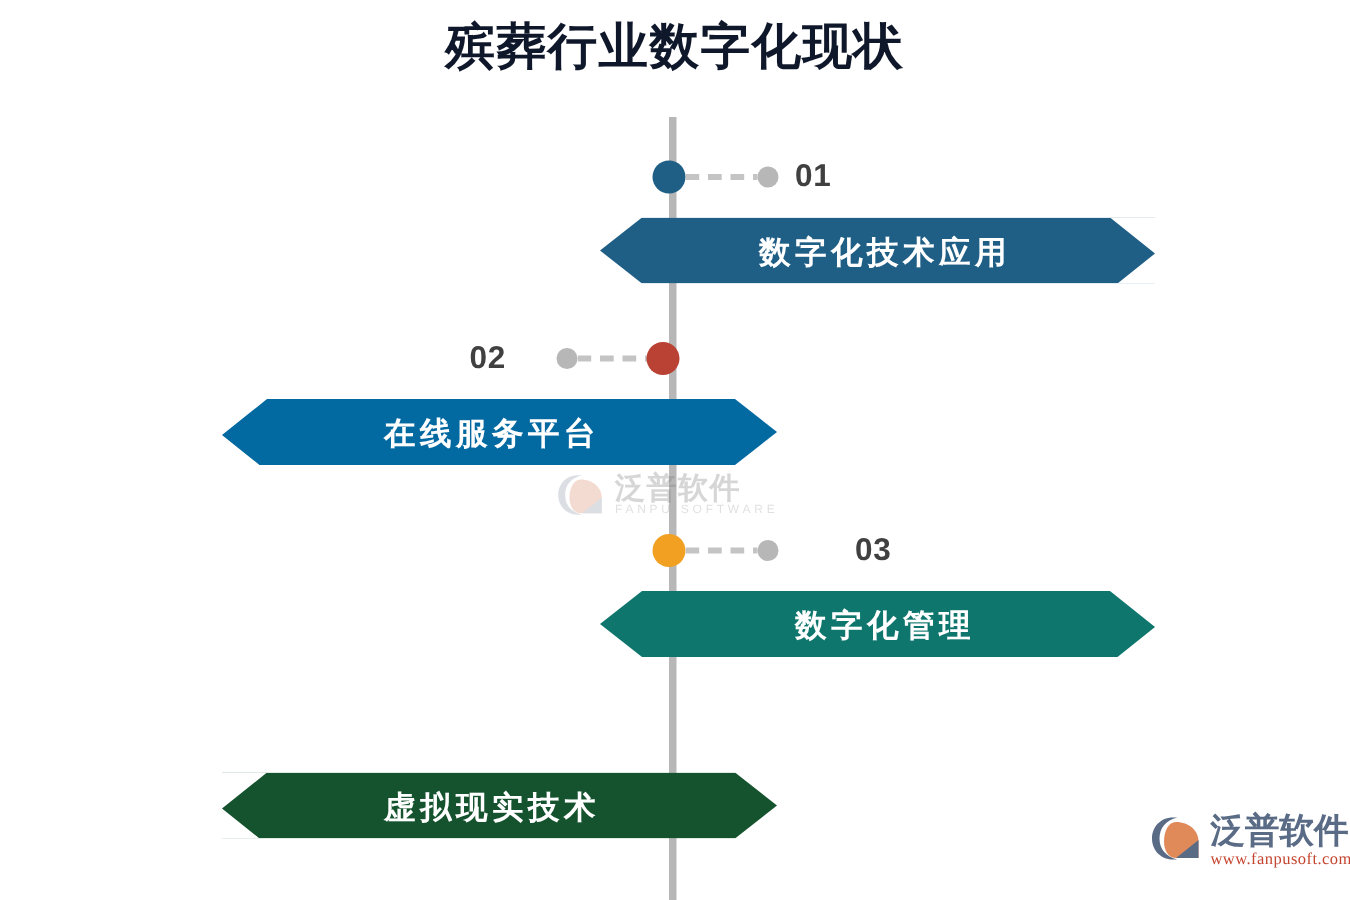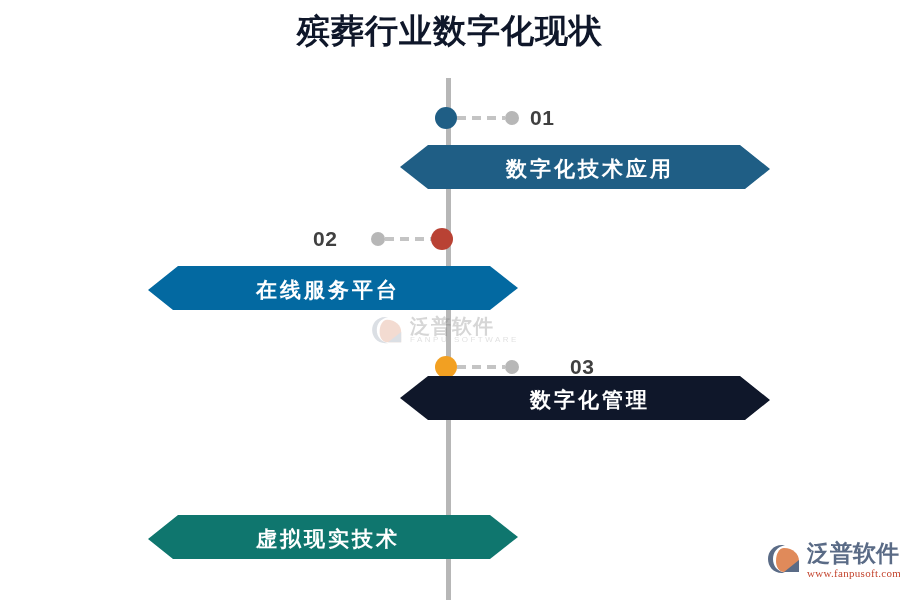--- a/index.html
+++ b/index.html
@@ -158,22 +158,22 @@
     left: 0;
     top: 0;
     width: 30px;
     height: 48px;
     background: #ffffff;
     clip-path: polygon(0% 0%, 0% 100%, 100% 100%, 0% 50%, 100% 0%);
   }
 
   .ribbon-01 { left: 400px; top: 145px; width: 370px; background: #1f5e85; }
   .ribbon-02 { left: 148px; top: 266px; width: 370px; background: #0369a1; }
-  .ribbon-03 { left: 400px; top: 376px; width: 370px; background: #0f172a; }
-  .ribbon-04 { left: 148px; top: 515px; width: 370px; background: #0f766e; }
+  .ribbon-03 { left: 400px; top: 394px; width: 370px; background: #0f766e; }
+  .ribbon-04 { left: 148px; top: 515px; width: 370px; background: #14532d; }
 
   .ribbon-01 .ribbon-label,
   .ribbon-03 .ribbon-label { padding-left: 10px; }
   .ribbon-02 .ribbon-label,
   .ribbon-04 .ribbon-label { padding-right: 10px; }
 
   
   .watermark {
     position: absolute;
     left: 372px;

